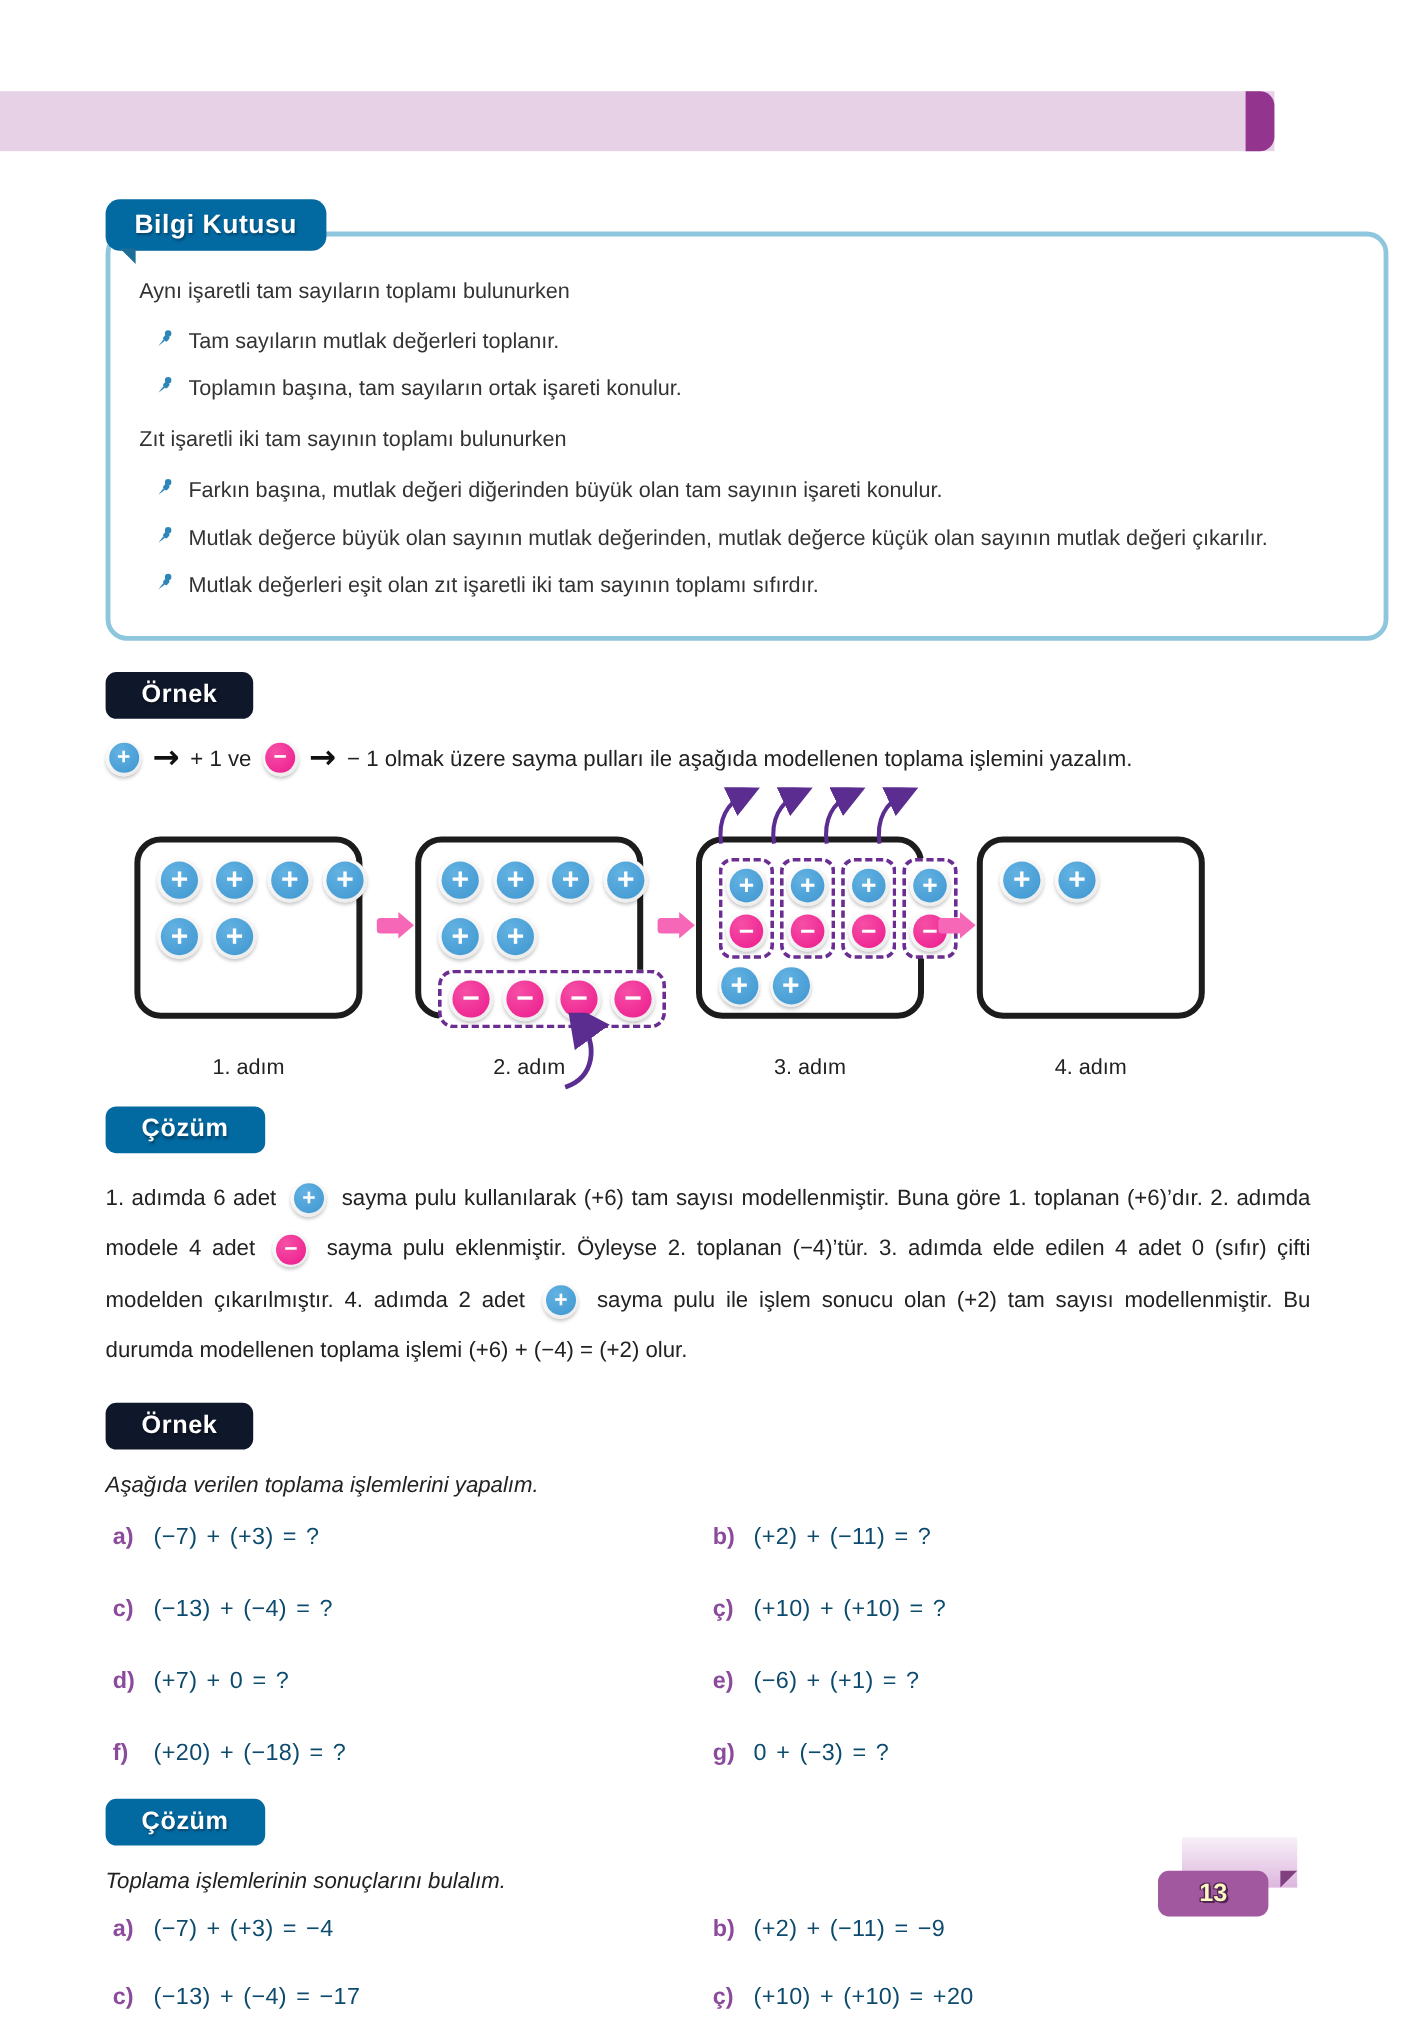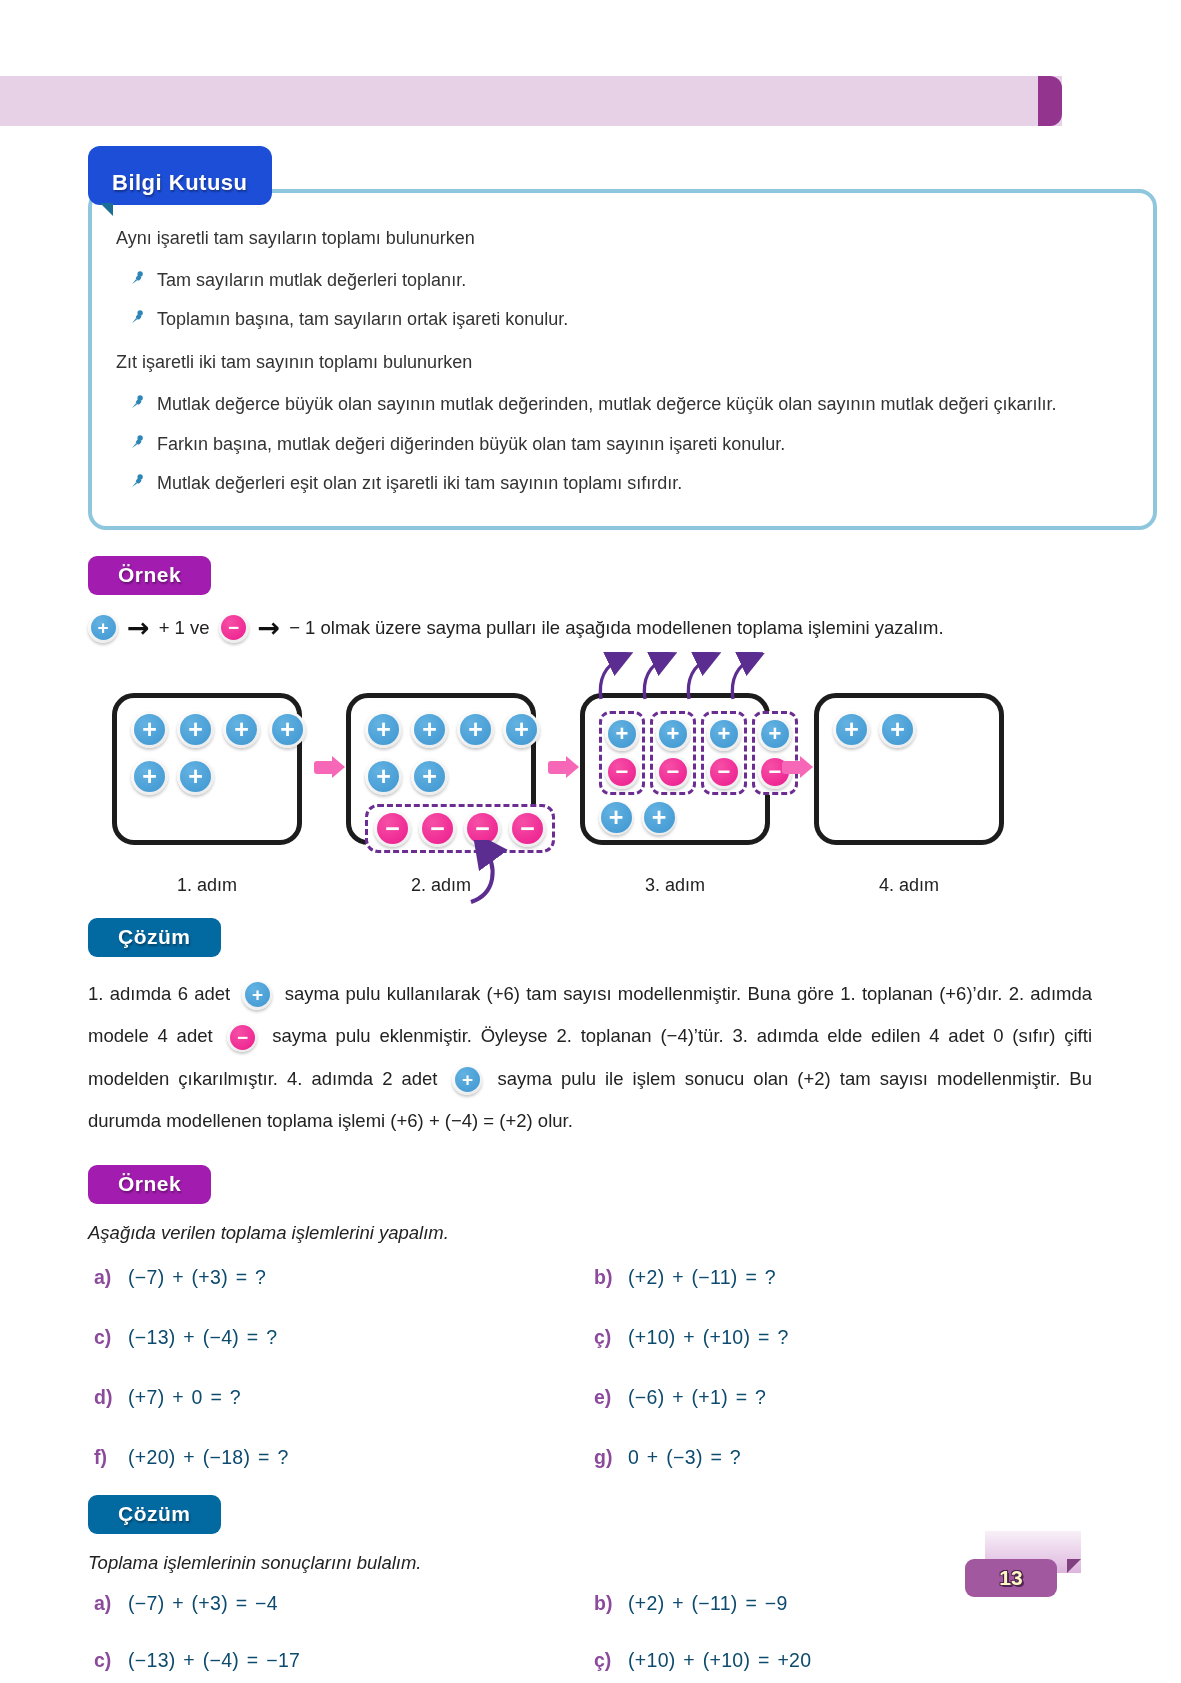--- a/index.html
+++ b/index.html
@@ -7,41 +7,41 @@
     position:relative;width:1181px;height:1683px;background:#fff;overflow:hidden;
     font-family:"Liberation Sans", sans-serif;color:#2b2b2b;
   }
   
   .topbar{position:absolute;top:76px;left:0;width:1062px;height:50px;background:#e7d1e7;}
   .topbar-cap{position:absolute;right:0;top:0;width:24px;height:50px;background:#93348f;border-radius:0 12px 12px 0;}
   
   .content{position:absolute;left:88px;top:146px;width:1004px;}
   
   .bilgi-badge{
-    position:relative;z-index:3;display:inline-block;background:#1d4ed8;color:#fff;
-    font-weight:700;font-size:22px;padding:24px 24px 9px;border-radius:12px;
-    text-shadow:1px 2px 2px rgba(0,0,0,.35);letter-spacing:.5px;
+    position:relative;z-index:3;display:inline-block;background:#0369a1;color:#fff;
+    font-weight:700;font-size:22px;padding:8px 24px 9px;border-radius:12px;
+    text-shadow:1px 2px 2px rgba(0,0,0,.35);letter-spacing:.5px;margin-top:20px;
   }
   .bilgi-badge::after{
     content:"";position:absolute;left:12px;bottom:-11px;width:0;height:0;
     border-top:13px solid #1d6e97;border-left:13px solid transparent;
   }
   .infobox{
     position:relative;z-index:1;margin-top:-16px;border:4px solid #8ec6dd;border-radius:18px;
     background:#fff;width:1069px;box-sizing:border-box;padding:32px 28px 18px 24px;
   }
   .infobox .line{font-size:18px;color:#333;margin:0 0 12px 0;line-height:1.55;}
   .bullet{display:flex;align-items:flex-start;margin:0 0 9px 14px;font-size:18px;color:#333;line-height:1.7;}
   .bullet .pin{flex:none;margin:5px 12px 0 0;}
   
   .badge{
     display:inline-block;color:#fff;font-weight:700;font-size:21px;border-radius:9px;
     padding:7px 30px 8px;text-shadow:1px 2px 2px rgba(0,0,0,.35);letter-spacing:.5px;
   }
-  .badge.ornek{background:#a21caf;}
+  .badge.ornek{background:#0f172a;}
   .badge.cozum{background:#0369a1;}
   
   .coin{
     width:37px;height:37px;background:linear-gradient(150deg,#ffffff,#e9e9e9);border-radius:50%;
     display:inline-flex;align-items:center;justify-content:center;
     box-shadow:0 2px 3px rgba(0,0,0,.22);flex:none;vertical-align:middle;
   }
   .coin i{
     font-style:normal;width:31px;height:31px;border-radius:50%;display:flex;align-items:center;
     justify-content:center;color:#fff;font-weight:700;font-size:25px;line-height:1;
@@ -147,33 +147,33 @@
         <div class="bullet">
           <span class="pin">
             <svg width="15" height="16" viewBox="0 0 20 20">
                 <g fill="#2e86b8">
                   <circle cx="13.5" cy="4.5" r="3.6"></circle>
                   <rect x="8.6" y="6.2" width="6" height="7" rx="2.4" transform="rotate(42 11.5 9.5)"></rect>
                   <path d="M8.2 11.2 L2.6 18.4 L9.6 13.0 Z"></path>
                 </g>
               </svg>
           </span>
-          <span>Mutlak değerce büyük olan sayının mutlak değerinden, mutlak değerce küçük olan sayının mutlak değeri çıkarılır.</span>
+          <span>Farkın başına, mutlak değeri diğerinden büyük olan tam sayının işareti konulur.</span>
         </div>
         <div class="bullet">
           <span class="pin">
             <svg width="15" height="16" viewBox="0 0 20 20">
                 <g fill="#2e86b8">
                   <circle cx="13.5" cy="4.5" r="3.6"></circle>
                   <rect x="8.6" y="6.2" width="6" height="7" rx="2.4" transform="rotate(42 11.5 9.5)"></rect>
                   <path d="M8.2 11.2 L2.6 18.4 L9.6 13.0 Z"></path>
                 </g>
               </svg>
           </span>
-          <span>Farkın başına, mutlak değeri diğerinden büyük olan tam sayının işareti konulur.</span>
+          <span>Mutlak değerce büyük olan sayının mutlak değerinden, mutlak değerce küçük olan sayının mutlak değeri çıkarılır.</span>
         </div>
         <div class="bullet">
           <span class="pin">
             <svg width="15" height="16" viewBox="0 0 20 20">
                 <g fill="#2e86b8">
                   <circle cx="13.5" cy="4.5" r="3.6"></circle>
                   <rect x="8.6" y="6.2" width="6" height="7" rx="2.4" transform="rotate(42 11.5 9.5)"></rect>
                   <path d="M8.2 11.2 L2.6 18.4 L9.6 13.0 Z"></path>
                 </g>
               </svg>

